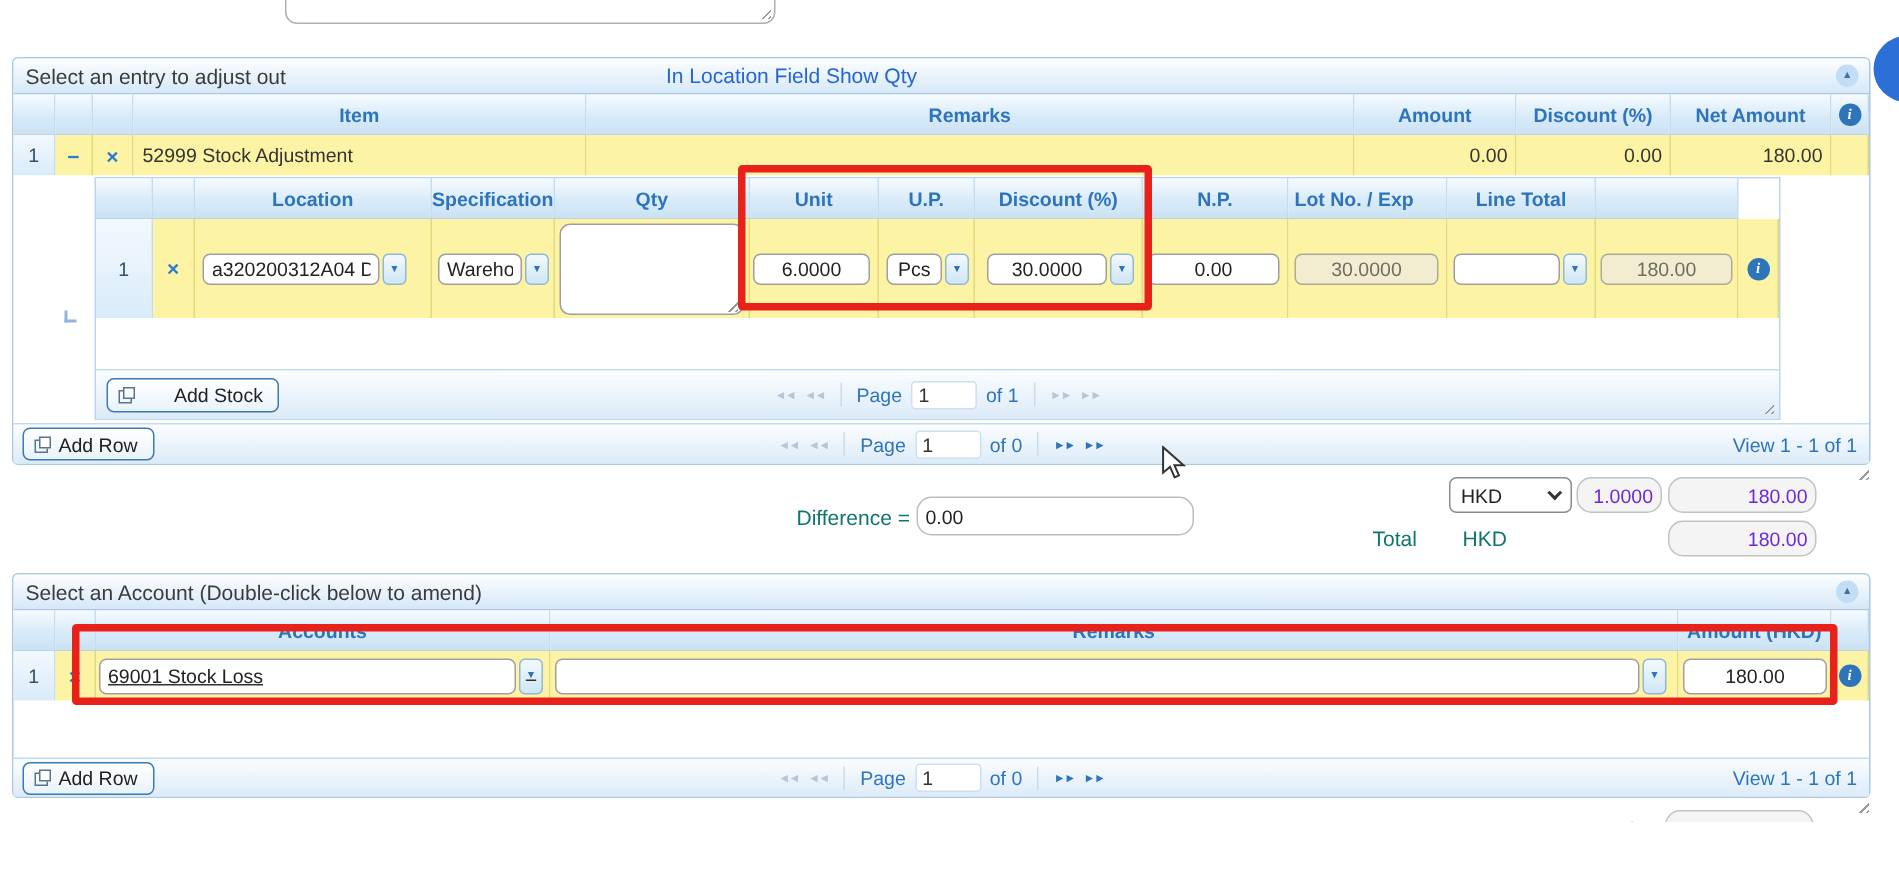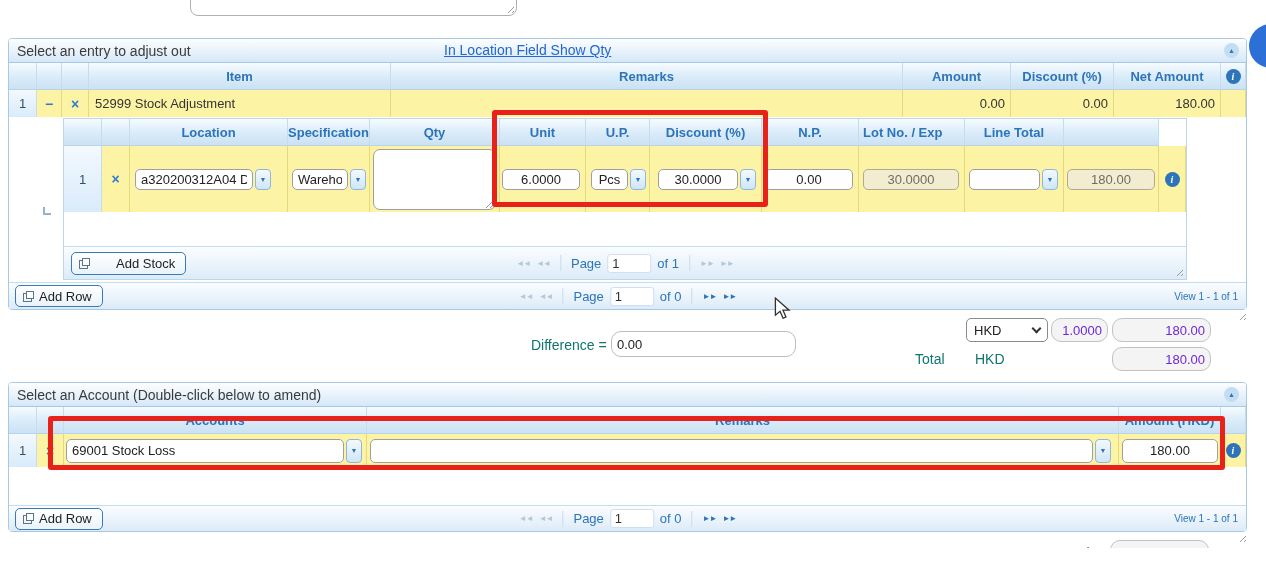--- a/index.html
+++ b/index.html
@@ -3,21 +3,21 @@
 <meta charset="utf-8">
 <style>
   * { margin:0; padding:0; box-sizing:border-box; }
   body { background:#fff; font-family:"Liberation Sans", sans-serif; }
   .screen { position:relative; width:1266px; height:548px; background:#fff; overflow:hidden; font-size:13px; color:#333; }
 
   
   .panel { position:absolute; background:#fff; border:1px solid #aac8e2; border-radius:4px; }
   .sec-header { position:relative; height:24px; background:linear-gradient(#fdfeff,#d5e8f8); border-bottom:1px solid #aac8e2; border-radius:3px 3px 0 0; display:flex; align-items:center; padding:0 8px; color:#3b3b3b; font-size:14px; }
   .collapse-btn { position:absolute; right:7px; top:4px; width:15px; height:15px; border-radius:50%; background:#c2def5; color:#44709e; font-size:7px; display:flex; align-items:center; justify-content:center; cursor:pointer; }
-  .link { position:absolute; color:#2666d0; text-decoration:underline; font-size:14px; cursor:pointer; }
+  .link { position:absolute; color:#2666d0; font-size:14px; cursor:pointer; }
 
   .gridrow { display:grid; align-items:stretch; }
   .hc { background:linear-gradient(#f6fbfe,#d9ebf9 55%,#cbe2f4); border-right:1px solid #c3dcee; border-bottom:1px solid #b9d3e8; color:#2d74ba; font-weight:bold; font-size:13px; display:flex; align-items:center; justify-content:center; white-space:nowrap; overflow:hidden; }
   .rn { background:linear-gradient(#f3f9fe,#d9ebfa); border-right:1px solid #c3dcee; display:flex; align-items:center; justify-content:center; color:#33506b; }
   .yc { background:#fcf4a4; border-right:1px solid #e6d87d; display:flex; align-items:center; }
   .yc.center { justify-content:center; }
   .yc.right { justify-content:flex-end; padding-right:5px; }
   .icon-x { color:#2f7bd0; font-weight:bold; font-size:14px; line-height:1; cursor:pointer; }
   .icon-minus { color:#2f7bd0; font-weight:bold; font-size:14px; line-height:1; cursor:pointer; }
 
@@ -37,21 +37,21 @@
   .add-btn { display:inline-flex; align-items:center; gap:5px; height:23px; padding:0 10px 0 7px; border:1px solid #3c79b6; border-radius:5px; background:linear-gradient(#ffffff,#e9f3fb); color:#222; font-size:13px; cursor:pointer; }
   .add-ico { position:relative; width:11px; height:11px; flex:none; }
   .add-ico::before { content:""; position:absolute; left:0; bottom:0; width:7px; height:7px; border:1px solid #5a7document89; border:1px solid #5a7489; }
   .add-ico::after { content:""; position:absolute; right:0; top:0; width:6px; height:6px; border:1px solid #5a7489; background:#fff; }
   .pager { position:absolute; left:50%; transform:translateX(-50%); display:flex; align-items:center; gap:6px; color:#2d74ba; font-size:13px; }
   .pg-btn { font-size:8px; letter-spacing:-1px; cursor:pointer; }
   .pg-dis { color:#b4c6d7; }
   .pg-en  { color:#2d74ba; }
   .pg-sep { width:1px; height:16px; background:#c9dceb; margin:0 4px; }
   .pg-input { width:44px; height:19px; border:1px solid #cddff0; border-radius:3px; padding:0 4px; font:13px "Liberation Sans", sans-serif; color:#333; }
-  .view-label { position:absolute; right:8px; color:#2d74ba; font-size:10px; }
+  .view-label { position:absolute; right:8px; color:#2d74ba; font-size:13px; }
 
   .info-badge { width:15px; height:15px; border-radius:50%; background:#2d74ba; color:#fff; font:italic bold 10px "Liberation Serif", serif; display:flex; align-items:center; justify-content:center; flex:none; cursor:pointer; }
 
   
   .cols-main { grid-template-columns:28px 25px 27px 302px 512px 108px 103px 107px 25px; }
   .cols-sub  { grid-template-columns:38px 28px 158px 82px 130px 86px 64px 112px 97px 106px 99px 95px 27px; }
   .cols-acct { grid-template-columns:28px 27px 303px 752px 102px 25px; }
 
   
   .lbl { position:absolute; color:#0f766e; font-size:14px; }
@@ -278,21 +278,21 @@
       <div class="hc">Remarks</div>
       <div class="hc">Amount (HKD)</div>
       <div class="hc"></div>
     </div>
 
     <div class="gridrow cols-acct" style="height:33px;">
       <div class="rn">1</div>
       <div class="yc center">
           <span class="icon-x">×</span>
         </div>
-      <div class="yc" style="padding-left:2px;">
+      <div class="yc" style="padding-left:2px;text-decoration:underline;">
         <span class="combo">
           <input class="tin" style="width: 278px; height: 24px;" value="69001 Stock Loss">
           <span class="dd-btn" style="height:24px;">
               <span>▼</span>
             </span>
         </span>
       </div>
       <div class="yc" style="padding-left:3px;">
         <span class="combo">
           <input class="tin" style="width: 723px; height: 24px;" value="">

